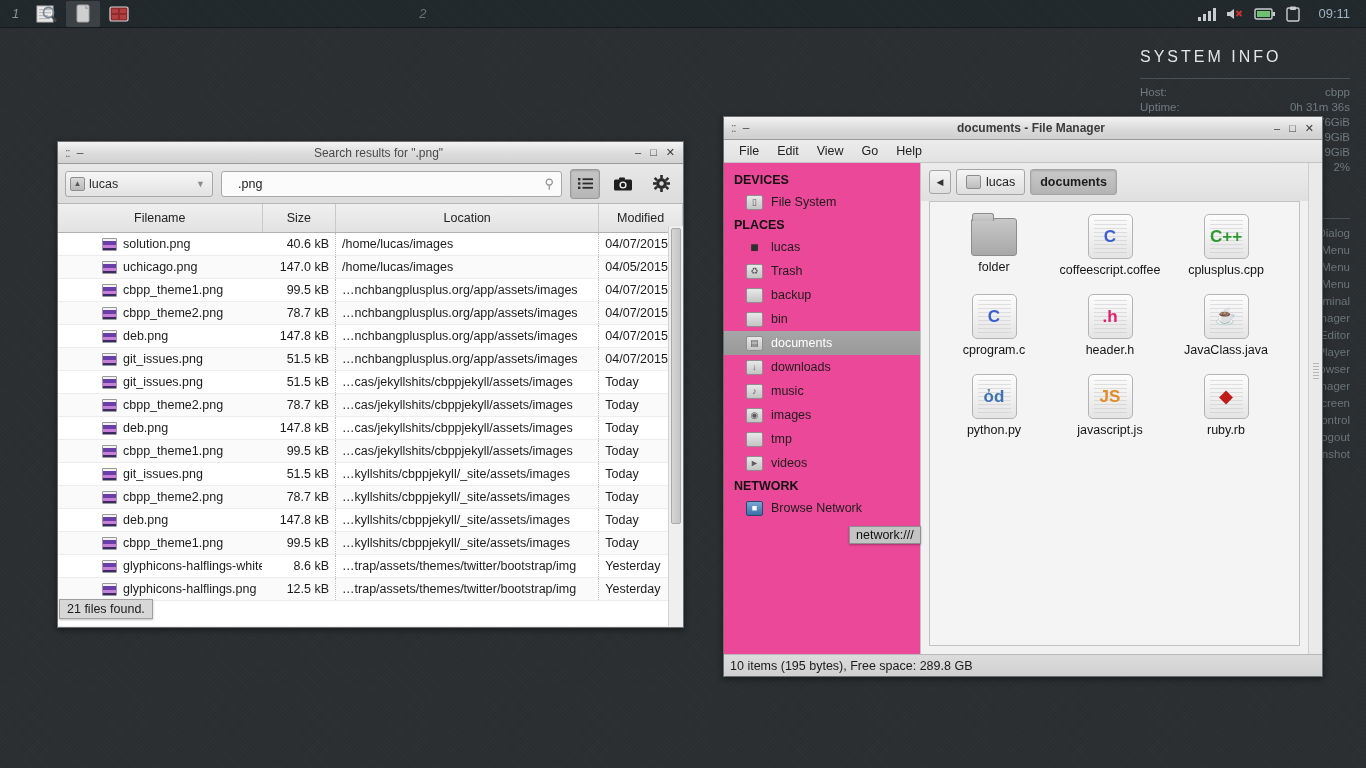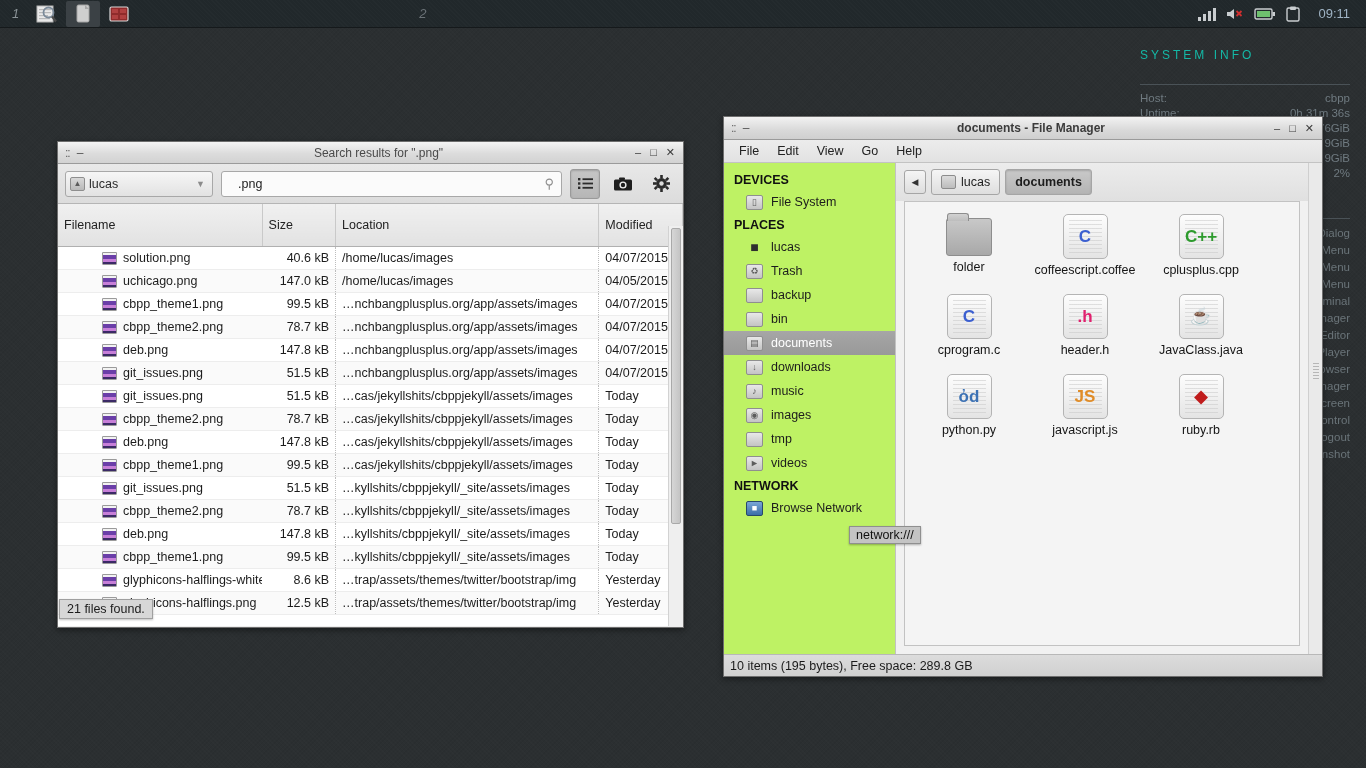--- a/index.html
+++ b/index.html
@@ -47,21 +47,21 @@
   .sig i:nth-child(2) { height: 7px; }
   .sig i:nth-child(3) { height: 10px; }
   .sig i:nth-child(4) { height: 13px; }
 
   
   #conky {
     position: absolute; right: 16px; top: 48px; width: 210px;
     color: #6f7a80; font-size: 11.5px; z-index: 1;
     pointer-events: none;
   }
-  #conky .ck-title { letter-spacing: 3px; font-size: 12px; color: #14b8a6; margin-bottom: 22px; }
+  #conky .ck-title { letter-spacing: 3px; font-size: 16px; color: #e5e5e5; margin-bottom: 12px; }
   #conky .ck-rule { border-top: 1px solid #4a5257; margin: 4px 0 6px 0; }
   #conky .ck-row { display: flex; justify-content: space-between; line-height: 15px; }
   #conky .ck-row .v { text-align: right; }
   #keybinds {
     position: absolute; right: 16px; top: 218px; width: 210px;
     color: #6a7479; font-size: 11.5px; text-align: right; z-index: 1;
     pointer-events: none;
   }
   #keybinds .kb-rule { border-top: 1px solid #4a5257; margin-bottom: 6px; }
   #keybinds div.kb { line-height: 17px; }
@@ -132,22 +132,22 @@
     box-shadow: inset 0 1px 2px rgba(0,0,0,0.18);
   }
 
   
   .sw-list-wrap { position: relative; background: #fff; height: calc(100% - 63px); overflow: hidden; }
   table.filelist { width: 100%; border-collapse: collapse; font-size: 12.5px; table-layout: fixed; }
   table.filelist th {
     background: linear-gradient(to bottom, #f0f0f0, #e2e2e2);
     border-bottom: 1px solid #b0b0b0;
     border-right: 1px solid #c9c9c9;
-    font-weight: normal; text-align: left; color: #222;
-    padding: 14px 6px; height: 21px; font-size: 12.5px;
+    font-weight: normal; text-align: center; color: #222;
+    padding: 7px 6px; height: 21px; font-size: 12.5px;
   }
   table.filelist td {
     padding: 2px 6px; height: 23px; color: #1c1c1c;
     border-bottom: 1px solid #ededed;
     white-space: nowrap; overflow: hidden;
     border-right: 1px dotted #bdbdbd;
   }
   table.filelist td.c-name { border-right: none; padding-left: 44px; }
   table.filelist tr:nth-child(even) td { background: #fafafa; }
   td.c-size { text-align: right; }
@@ -178,21 +178,21 @@
   #fm-window .titlebar { height: 23px; }
   .fm-menubar {
     height: 23px; display: flex; align-items: center; gap: 0px;
     background: linear-gradient(to bottom, #ececec, #e2e2e2);
     border-bottom: 1px solid #c3c3c3; font-size: 12.5px; color: #222;
     padding-left: 6px;
   }
   .fm-menubar .mi { padding: 2px 9px; }
   .fm-body { display: flex; height: calc(100% - 23px - 23px - 22px); }
   .fm-sidebar {
-    width: 172px; background: #bef264; border-right: 1px solid #c2c2c2;
+    width: 197px; background: #ec4899; border-right: 1px solid #c2c2c2;
     font-size: 12.5px; color: #1c1c1c; padding-top: 6px; overflow: hidden;
   }
   .sb-head { font-weight: bold; padding: 4px 8px 3px 10px; font-size: 12.5px; color: #111; }
   .sb-item { display: flex; align-items: center; gap: 8px; padding: 3px 8px 3px 22px; height: 24px; }
   .sb-item.selected { background: linear-gradient(to bottom, #a6a6a6, #999999); color: #fff; }
   .sb-ic {
     width: 17px; height: 15px; flex: 0 0 auto;
     background: linear-gradient(to bottom, #e8e8e8, #c4c4c4);
     border: 1px solid #8f8f8f; border-radius: 2px;
     display: flex; align-items: center; justify-content: center;

